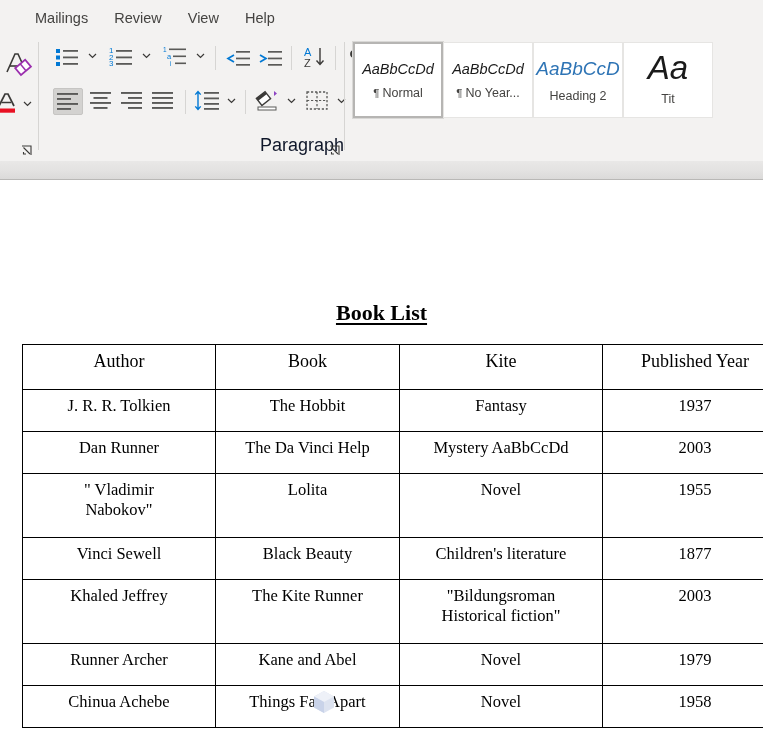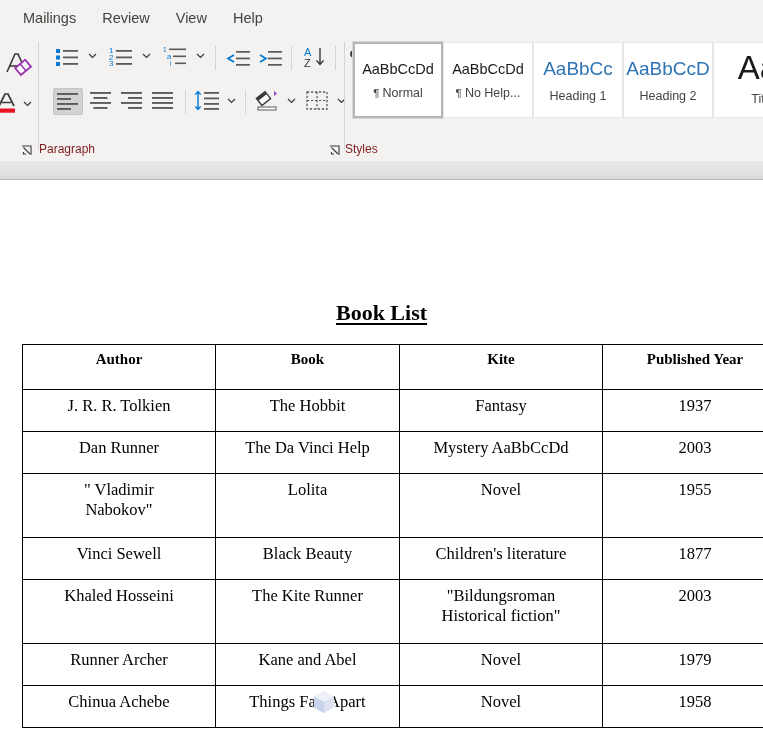--- a/index.html
+++ b/index.html
@@ -15,21 +15,21 @@
   .ribbon {
     position: absolute; left: 0; top: 0;
     width: 763px; height: 161px;
     background: #f3f2f1;
     box-sizing: border-box;
   }
   .tabstrip {
     position: absolute; left: 0; top: 0;
     height: 36px; width: 763px;
     display: flex; align-items: center;
-    padding-left: 10px;
+    padding-left: 22px;
     box-sizing: border-box;
   }
   .tab {
     font-size: 14.5px; color: #444341;
     padding: 4px 13px 5px 13px;
     white-space: nowrap;
     border-radius: 2px;
   }
 
   .groups {
@@ -39,21 +39,21 @@
   .group {
     position: absolute; top: 0; height: 125px;
     box-sizing: border-box;
   }
   .group-sep {
     position: absolute; top: 6px; width: 1px; height: 108px;
     background: #d6d5d3;
   }
   .group-label {
     position: absolute; bottom: 5px; width: 100%;
-    text-align: left; font-size: 12px; color: #7f1d1d;
+    text-align: right; font-size: 18px; color: #0f172a;
   }
   .launcher {
     position: absolute; bottom: 4px; width: 13px; height: 13px;
   }
   .launcher svg { display: block; }
 
   
   .ico { position: absolute; }
   .chev {
     position: absolute; width: 11px; height: 11px;
@@ -92,20 +92,21 @@
     overflow: hidden;
     position: relative;
   }
   .stylecard.selected {
     border: 2px solid #b6b5b3;
     outline: 1px solid #d9d8d6;
   }
   .sc-prev {
     font-size: 14.5px; color: #1a1a1a; white-space: nowrap;
     margin-bottom: 9px;
+    font-style: italic;
   }
   .sc-prev.h { font-size: 19px; color: #2e74b5; font-weight: 400; }
   .sc-prev.title { font-size: 33px; color: #1a1a1a; line-height: 0.85; }
   .sc-name {
     font-size: 12.5px; color: #444341; white-space: nowrap;
   }
   .sc-name .pil { font-size: 11.5px; }
 
   
   .gapband {
@@ -141,22 +142,22 @@
   table.booktable td, table.booktable th {
     border: 1px solid #000;
     text-align: center;
     vertical-align: top;
     padding: 6px 6px 0 6px;
     font-size: 16.5px;
     color: #000;
     font-weight: normal;
   }
   table.booktable th {
-    font-weight: bold;
-    font-size: 15px;
+    font-weight: normal;
+    font-size: 18px;
     height: 38px;
     text-align: center;
   }
   .cw0 { width: 180px; }
   .cw1 { width: 171px; }
   .cw2 { width: 190px; }
   .cw3 { width: 172px; }
   td.rh-sm { height: 35px; }
   td.rh-lg { height: 57px; }
   td.twoline .l { display: block; }
@@ -409,40 +410,35 @@
       <div class="group" style="left:345px; width:418px;">
         <div class="stylegal" style="left:8px;">
 
           <div class="stylecard selected">
             <div class="sc-prev">AaBbCcDd</div>
             <div class="sc-name"><span class="pil">¶ </span><span>Normal</span></div>
           </div>
 
           <div class="stylecard">
             <div class="sc-prev">AaBbCcDd</div>
-            <div class="sc-name"><span class="pil">¶ </span><span>No Help...</span></div>
+            <div class="sc-name"><span class="pil">¶ </span><span>No Year...</span></div>
           </div>
 
-          <div class="stylecard">
-            <div class="sc-prev h">AaBbCc</div>
-            <div class="sc-name">Heading 1</div>
-          </div>
 
           <div class="stylecard">
             <div class="sc-prev h">AaBbCcD</div>
             <div class="sc-name">Heading 2</div>
           </div>
 
           <div class="stylecard">
             <div class="sc-prev title">Aa</div>
             <div class="sc-name">Tit</div>
           </div>
 
         </div>
-        <div class="group-label" style="left:0; width:400px;">Styles</div>
       </div>
 
     </div>
   </div>
 
   <div class="gapband"></div>
 
   <div class="page">
 
     <div class="doc-title">Book List</div>
@@ -478,21 +474,21 @@
           <td class="rh-lg">Novel</td>
           <td class="rh-lg">1955</td>
         </tr>
         <tr>
           <td class="rh-sm">Vinci Sewell</td>
           <td class="rh-sm">Black Beauty</td>
           <td class="rh-sm">Children's literature</td>
           <td class="rh-sm">1877</td>
         </tr>
         <tr>
-          <td class="rh-lg">Khaled Hosseini</td>
+          <td class="rh-lg">Khaled Jeffrey</td>
           <td class="rh-lg">The Kite Runner</td>
           <td class="rh-lg twoline">
             <span class="l">"Bildungsroman</span>
             <span class="l">Historical fiction"</span>
           </td>
           <td class="rh-lg">2003</td>
         </tr>
         <tr>
           <td class="rh-sm">Runner Archer</td>
           <td class="rh-sm">Kane and Abel</td>

